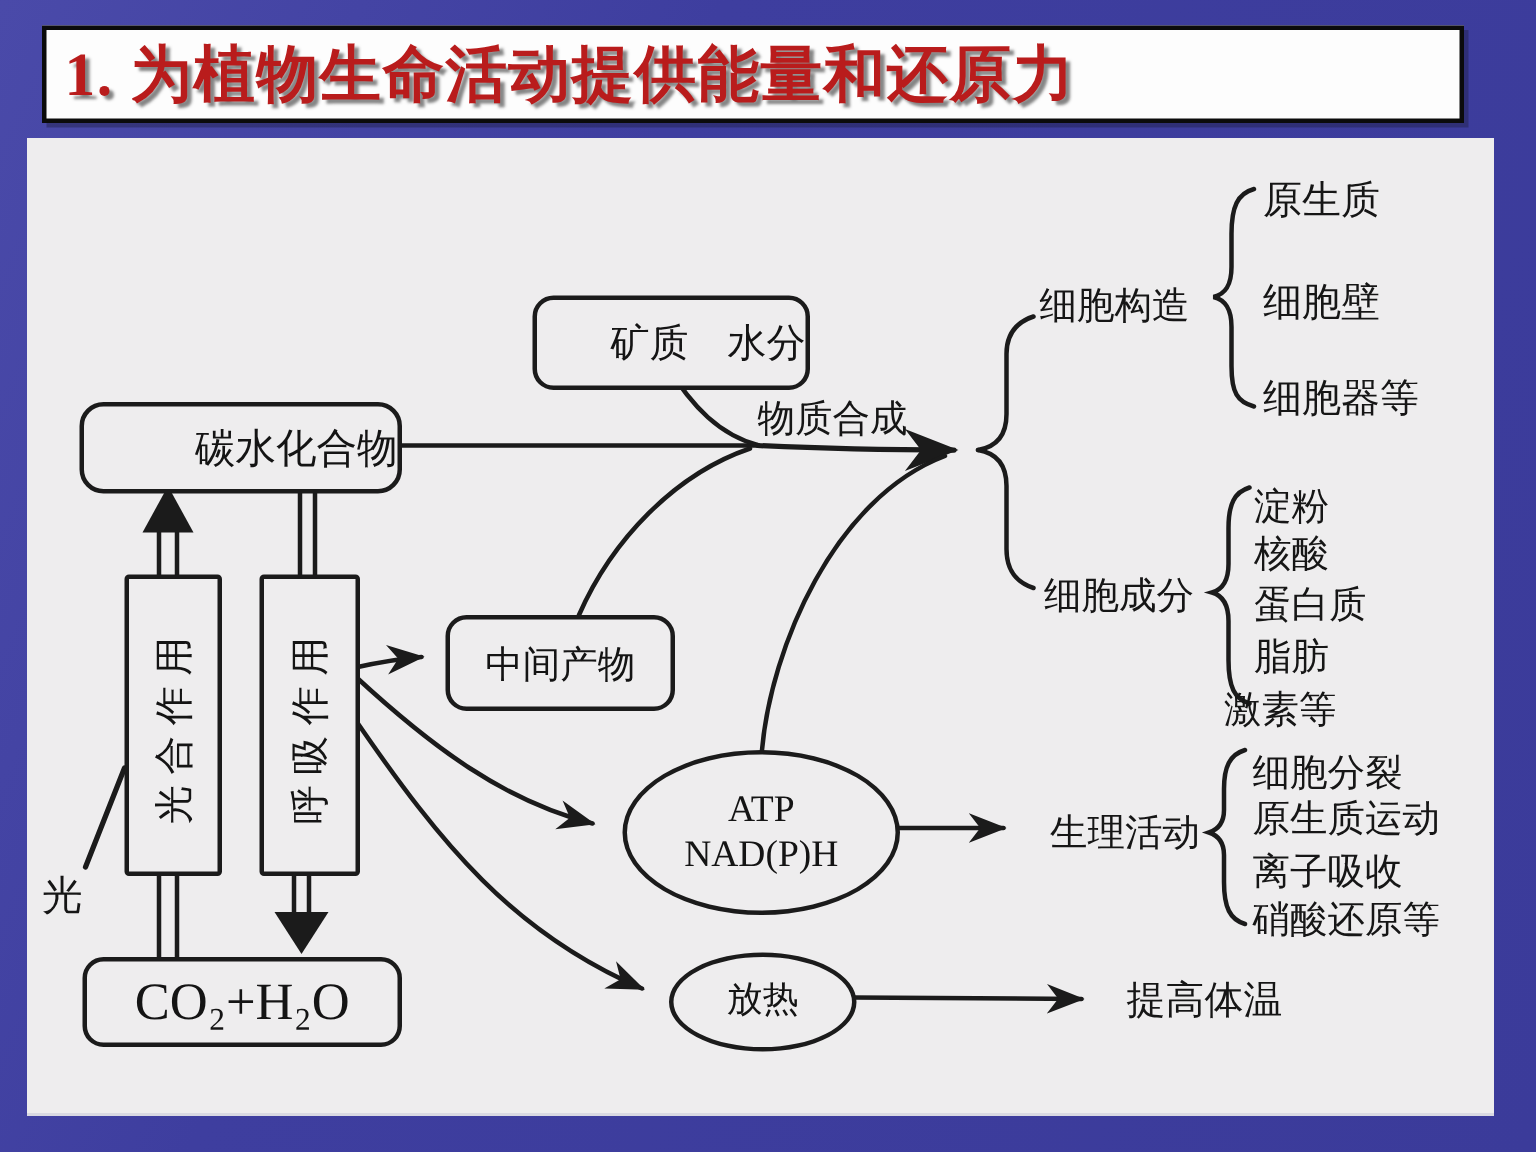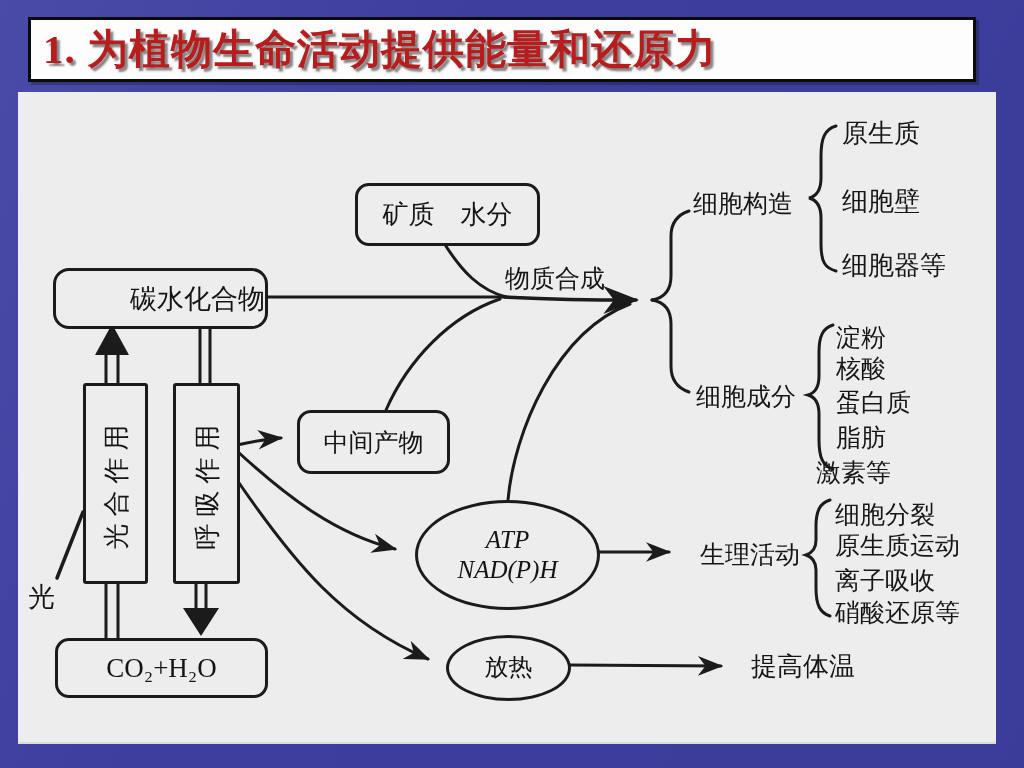--- a/index.html
+++ b/index.html
@@ -99,45 +99,45 @@
       <path d="M652,300 C664,302 671,309 671,324 L671,366 C671,380 677,388 689,392"></path>
 
       <path d="M836,126 C825,129 821,138 821,156 L821,178 C821,190 817,196 809,198 C817,200 821,206 821,218 L821,244 C821,262 825,268 836,271"></path>
 
       <path d="M833,325 C823,328 819,336 819,352 L819,376 C819,387 815,393 808,395 C815,397 819,403 819,414 L819,440 C819,458 823,466 833,469"></path>
 
       <path d="M830,500 C820,503 816,511 816,526 L816,540 C816,549 812,553 806,555 C812,557 816,561 816,570 L816,588 C816,605 820,613 830,616"></path>
     </g>
   </svg>
 
-  <div class="node" style="left:355px;top:183px;width:179px;height:57px;">
+  <div class="node" style="left:355px;top:197px;width:179px;height:57px;justify-content:flex-end;">
     <span>矿质　水分</span>
   </div>
 
   <div class="node" style="left:53px;top:268px;width:209px;height:55px;border-radius:16px;font-size:27px;justify-content:flex-end;">
     <span>碳水化合物</span>
   </div>
 
   <div class="node vbox" style="left:83px;top:383px;width:59px;height:195px;">
     <span>光合作用</span>
   </div>
 
   <div class="node vbox" style="left:173px;top:383px;width:61px;height:195px;">
     <span>呼吸作用</span>
   </div>
 
   <div class="node" style="left:297px;top:410px;width:147px;height:58px;font-size:25px;">
     <span>中间产物</span>
   </div>
 
-  <div class="node" style="left:55px;top:638px;width:207px;height:54px;font-size:27px;">
+  <div class="node" style="left:55px;top:638px;width:207px;height:54px;font-size:35px;">
     <span>CO₂+H₂O</span>
   </div>
 
-  <div class="node ellipse" style="left:415px;top:500px;width:179px;height:104px;font-size:25px;border-width:3.5px;font-style:italic;">
+  <div class="node ellipse" style="left:415px;top:500px;width:179px;height:104px;font-size:25px;border-width:3.5px;">
     <span>ATP</span>
     <span>NAD(P)H</span>
   </div>
 
   <div class="node ellipse" style="left:446px;top:635px;width:119px;height:60px;font-size:24px;">
     <span>放热</span>
   </div>
 
   <div class="lbl" style="left:505px;top:262px;">物质合成</div>
 

